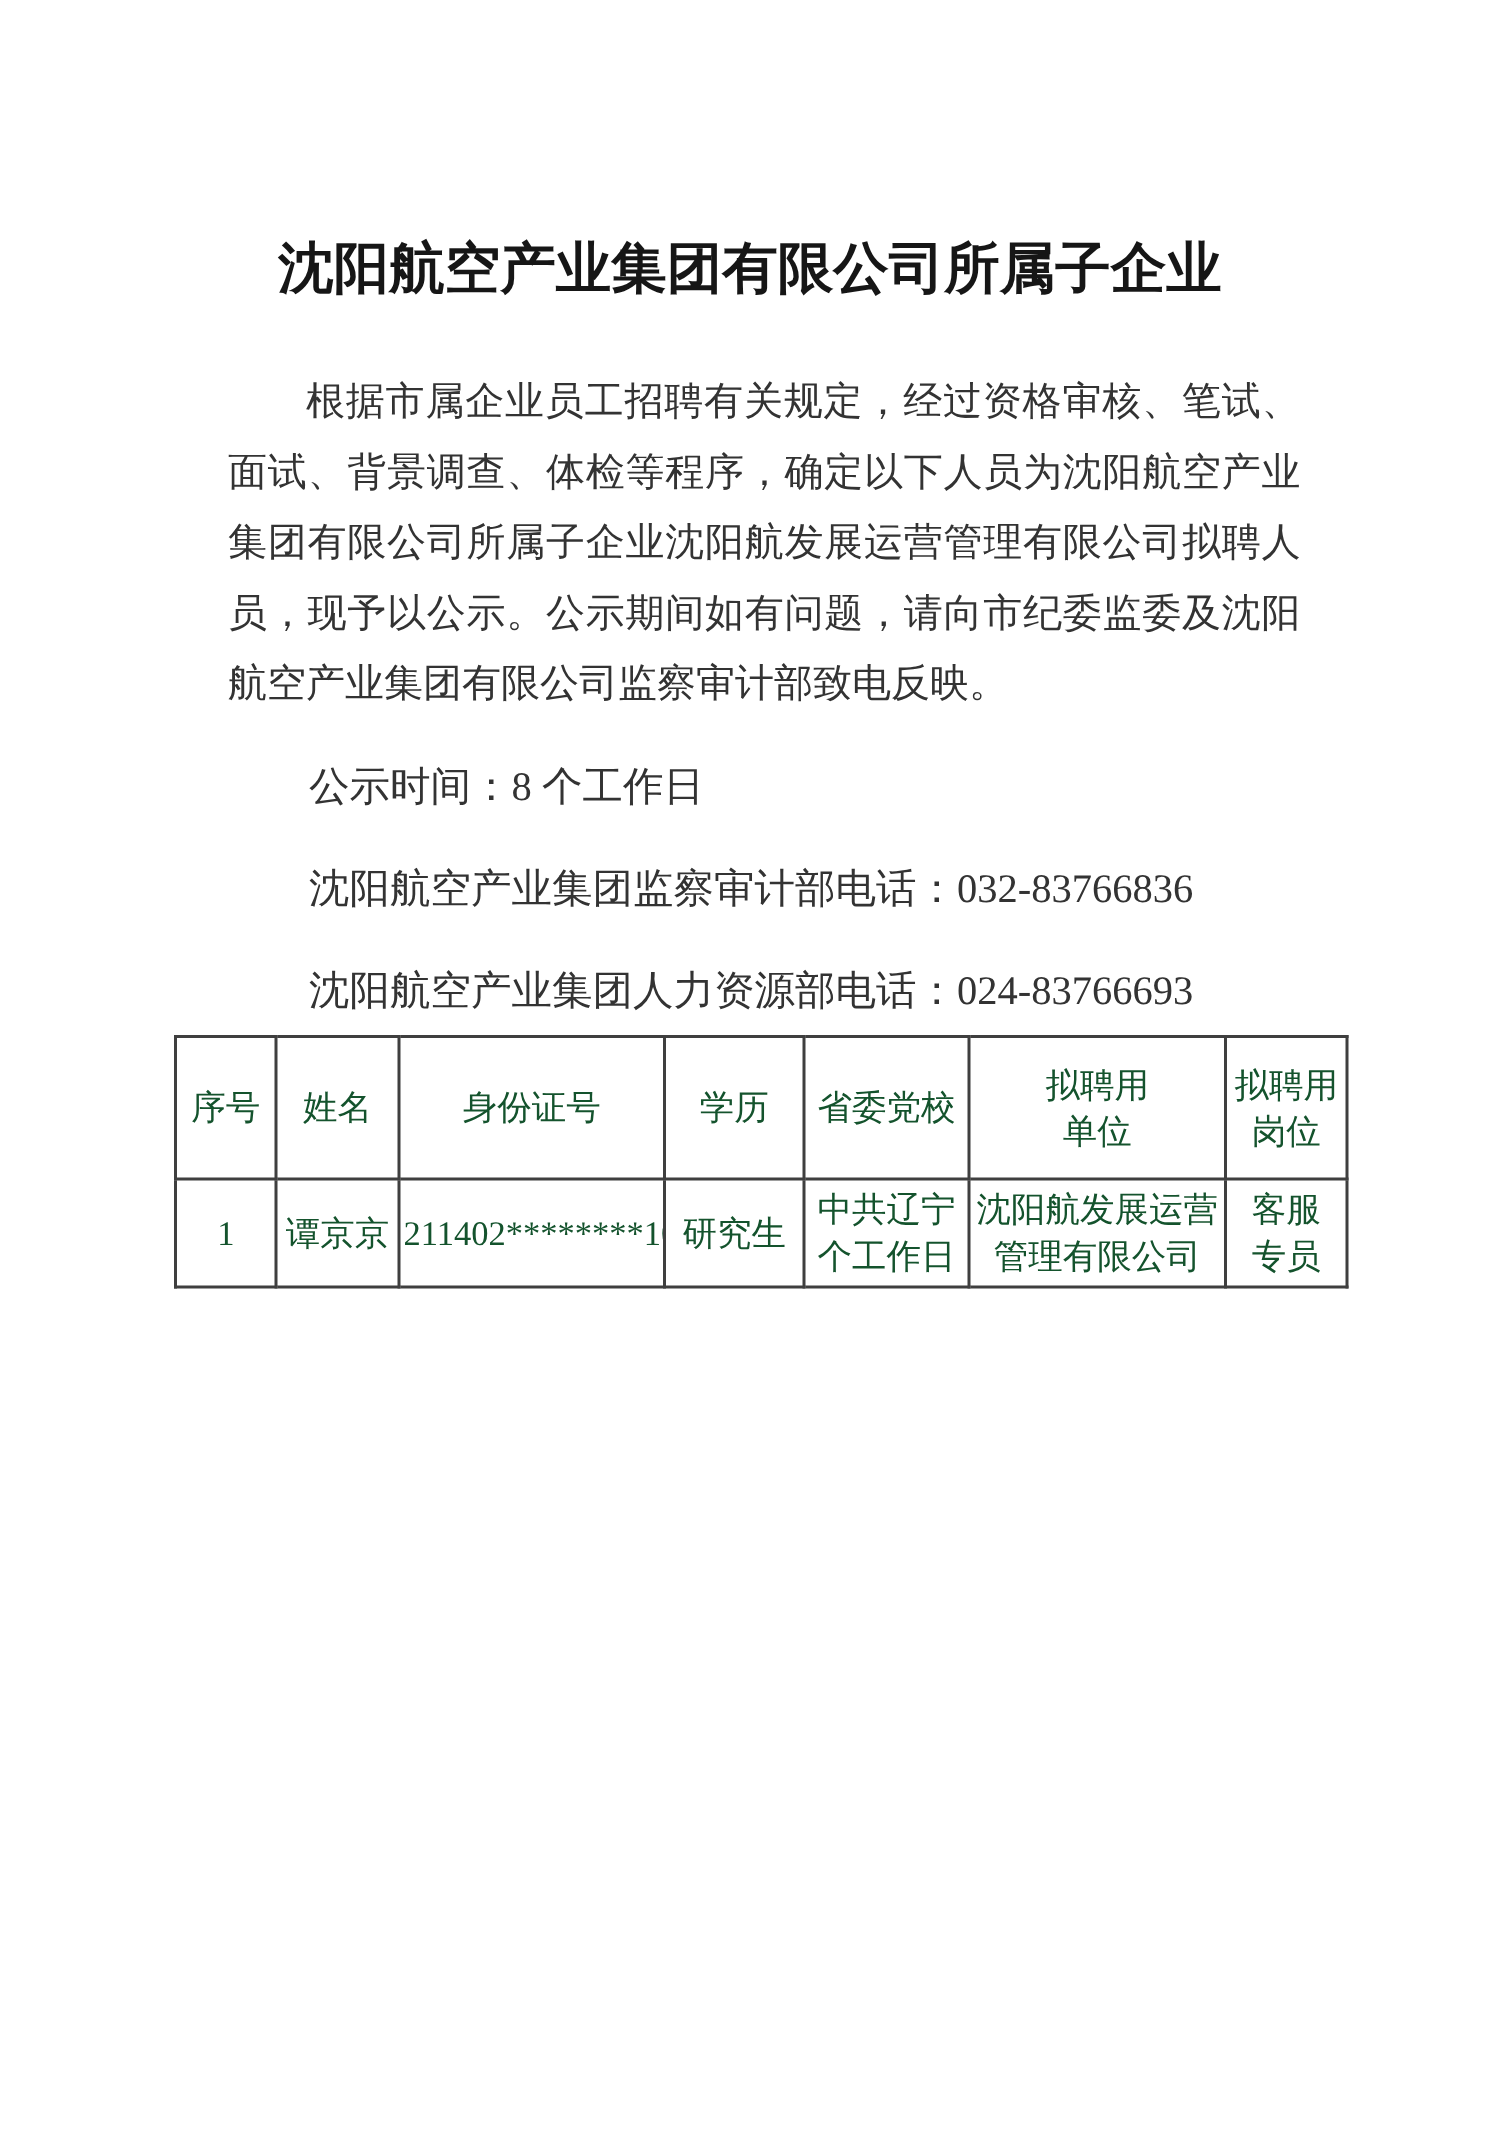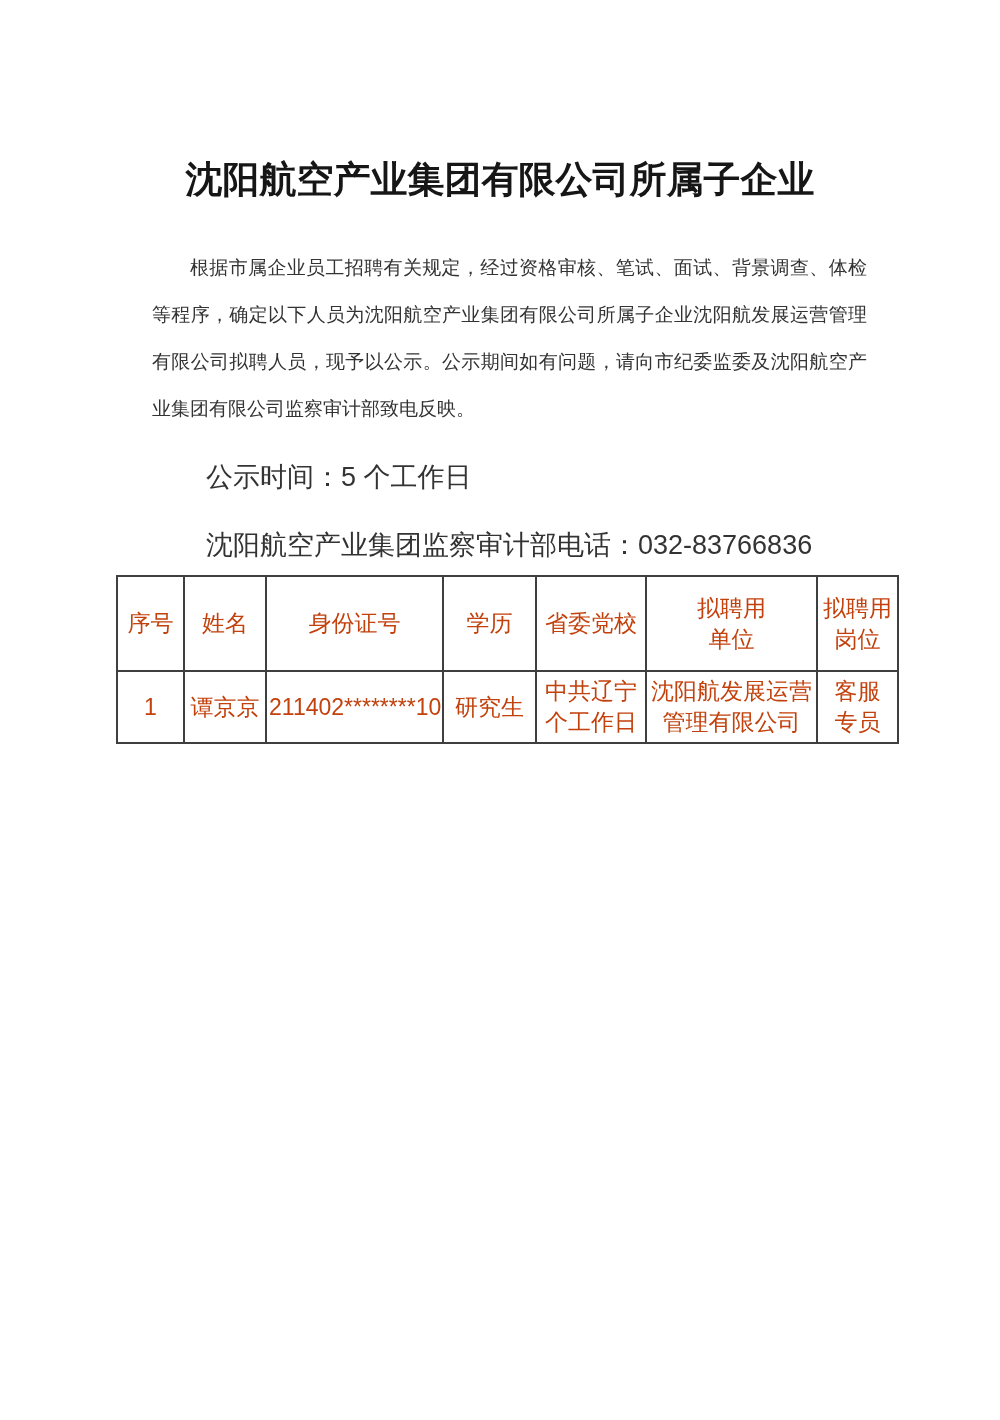--- a/index.html
+++ b/index.html
@@ -3,56 +3,56 @@
 <meta charset="utf-8">
 <style>
   * { margin: 0; padding: 0; box-sizing: border-box; }
   html, body { background: #e9e9e9; }
   .page {
     position: relative;
     width: 1000px;
     height: 1420px;
     margin: 0 auto;
     background: #ffffff;
-    font-family: Liberation Sans, sans-serif;
+    font-family: Liberation Serif, serif;
     color: #2f2f2f;
     overflow: hidden;
   }
   .doc-title {
     margin-top: 152px;
     text-align: center;
     font-size: 37px;
     font-weight: bold;
     color: #161616;
     line-height: 56px;
   }
   .doc-title .t-line { display: block; }
   .body-paragraph {
     margin: 36px 133px 0 152px;
-    font-size: 19px;
+    font-size: 26px;
     line-height: 47px;
     text-align: justify;
     text-indent: 2em;
     color: #333333;
   }
   .info-lines { margin-left: 206px; }
   .info-line {
     margin-top: 41px;
     font-size: 27px;
     line-height: 27px;
     color: #333333;
     white-space: nowrap;
   }
   .info-line:first-child { margin-top: 32px; }
   table.hire-table {
     margin: 16px 0 0 116px;
     border-collapse: collapse;
     table-layout: fixed;
     width: 781px;
-    color: #c2410c;
+    color: #14532d;
   }
   table.hire-table th,
   table.hire-table td {
     border: 2px solid #3f3f3f;
     text-align: center;
     vertical-align: middle;
     font-weight: normal;
     font-size: 23px;
     line-height: 31px;
     white-space: pre-line;
@@ -75,22 +75,23 @@
 
 <div class="page">
 
   <h1 class="doc-title">
     <span class="t-line">沈阳航空产业集团有限公司所属子企业</span>
   </h1>
 
   <p class="body-paragraph">根据市属企业员工招聘有关规定，经过资格审核、笔试、面试、背景调查、体检等程序，确定以下人员为沈阳航空产业集团有限公司所属子企业沈阳航发展运营管理有限公司拟聘人员，现予以公示。公示期间如有问题，请向市纪委监委及沈阳航空产业集团有限公司监察审计部致电反映。</p>
 
   <div class="info-lines">
-    <div class="info-line">公示时间：5 个工作日</div>
+    <div class="info-line">公示时间：8 个工作日</div>
     <div class="info-line">沈阳航空产业集团监察审计部电话：032-83766836</div>
+    <div class="info-line">沈阳航空产业集团人力资源部电话：024-83766693</div>
   </div>
 
   <table class="hire-table">
     <colgroup>
       <col class="c0">
         <col class="c1">
         <col class="c2">
         <col class="c3">
       <col class="c4">
         <col class="c5">

